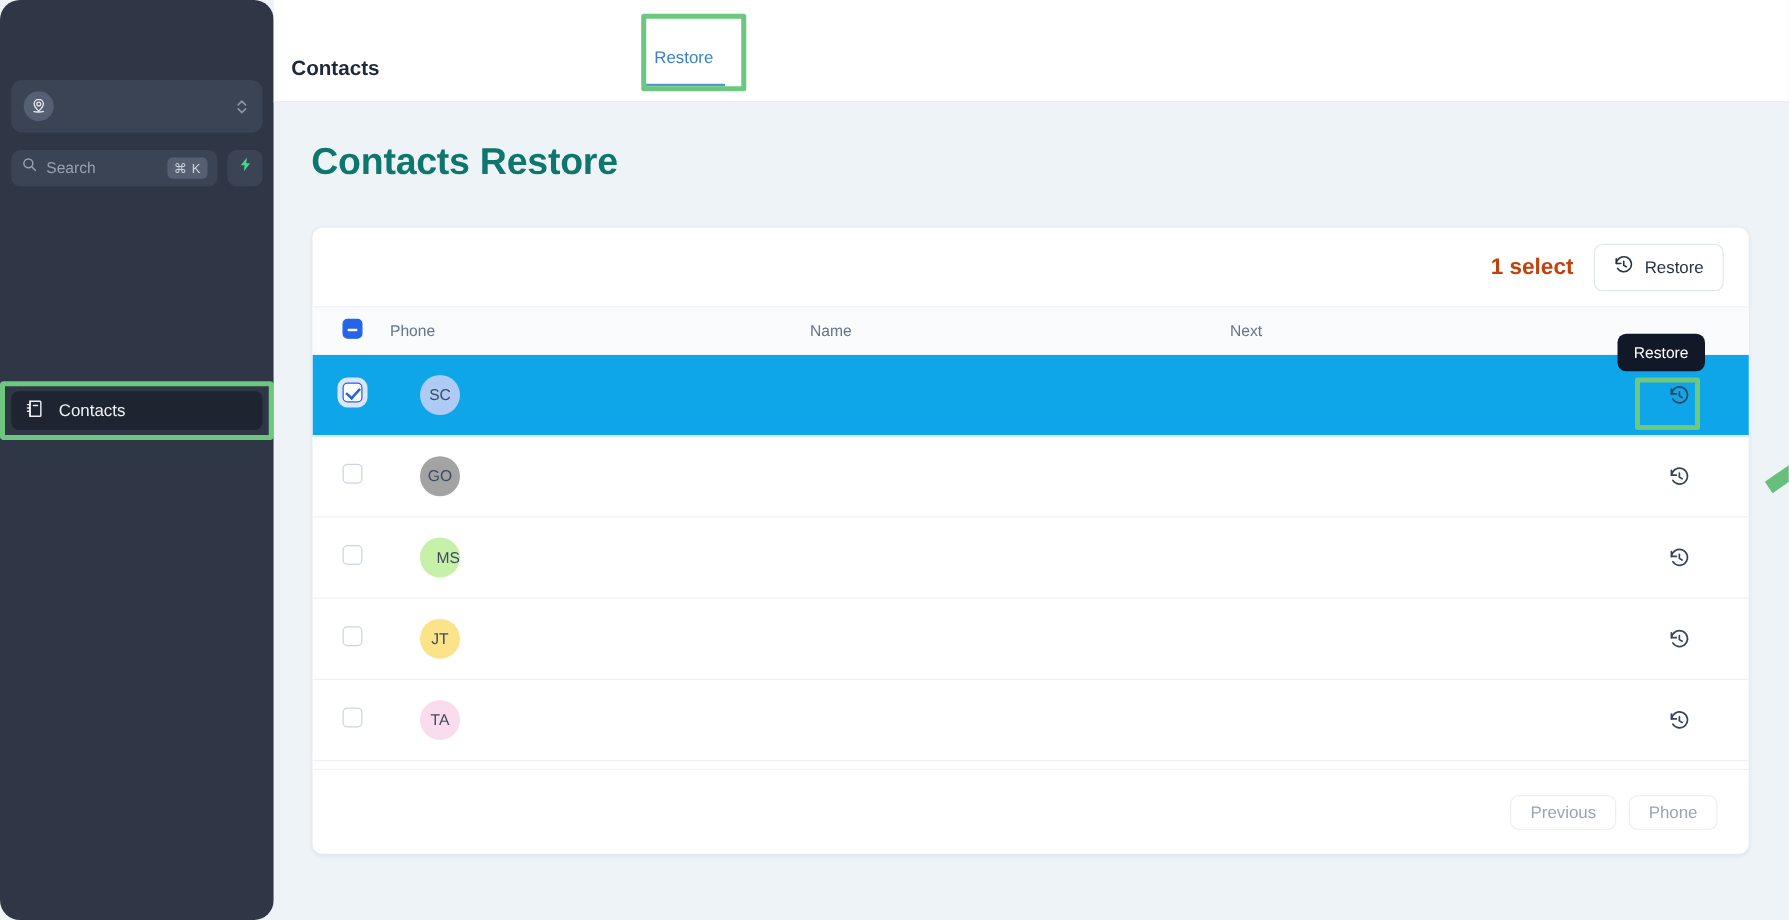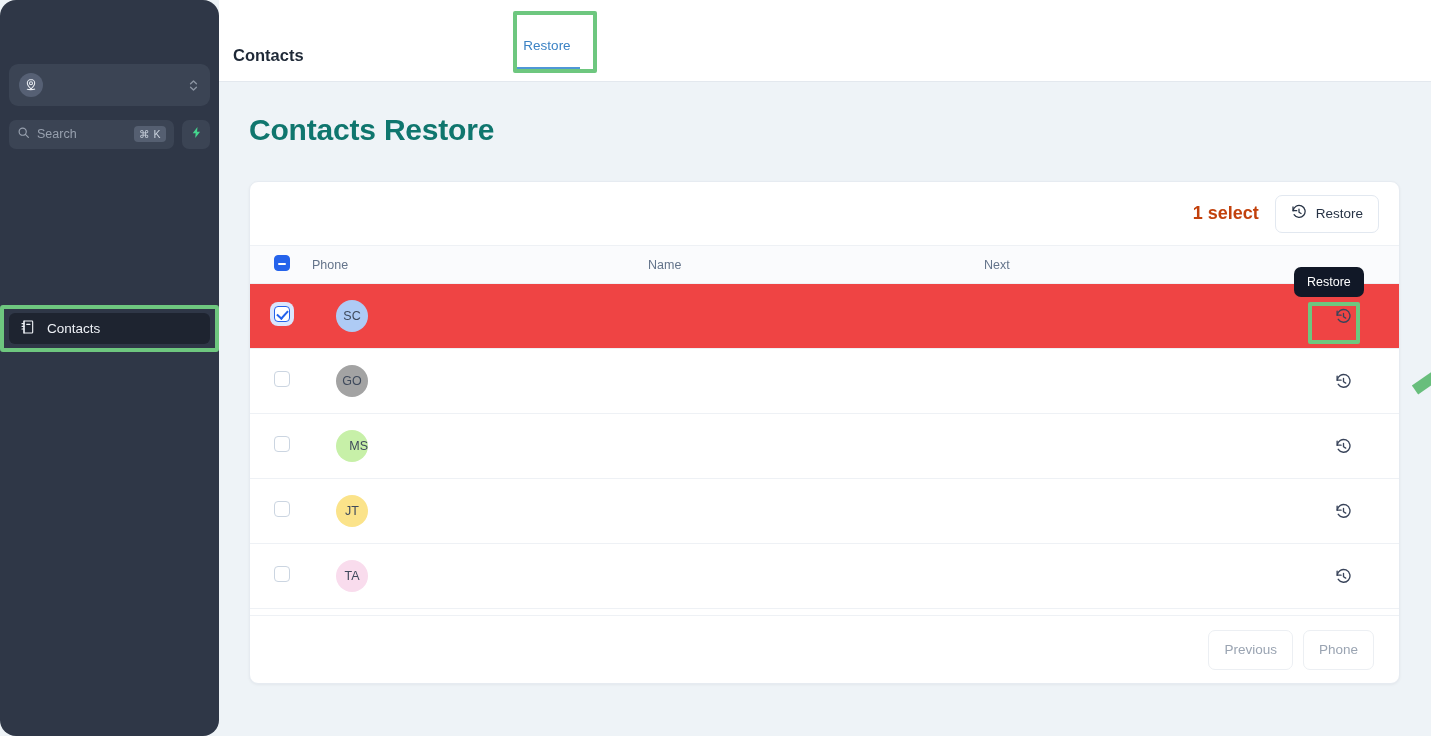--- a/index.html
+++ b/index.html
@@ -138,21 +138,21 @@
   .col-check { width: 62px; padding-left: 24px !important; }
   .col-name  { width: 336px; }
   .col-email { width: 336px; }
   .col-phone { width: 300px; }
   .col-act   { width: 117px; }
 
   tbody td {
     height: 65px; border-bottom: 1px solid #eef1f5;
     padding: 0; vertical-align: middle;
   }
-  tbody tr.selected td { background: #ef4444; margin-top: 34px; }
+  tbody tr.selected td { background: #0ea5e9; margin-top: 34px; }
   .cb {
     width: 16px; height: 16px; border-radius: 4px;
     border: 1px solid #cbd5e1; background: #fff;
     display: inline-block; position: relative;
   }
   .cb.checked { border-color: #2563eb; background: #fff; box-shadow: 0 0 0 4px #dbe6fd; }
   .cb.checked::after {
     content: ""; position: absolute; left: 4px; top: 1px;
     width: 5px; height: 9px; border: solid #2563eb;
     border-width: 0 2px 2px 0; transform: rotate(42deg);
@@ -174,21 +174,21 @@
     width: 28px; height: 28px; border-radius: 6px;
   }
 
   .card-footer {
     position: absolute; left: 0; bottom: 0; width: 100%; height: 68px;
     border-top: 1px solid #eef1f5;
     display: flex; align-items: center; justify-content: flex-end;
     gap: 10px; padding-right: 25px;
   }
   .pg-btn {
-    height: 40px; padding: 0 15px;
+    height: 28px; padding: 0 15px;
     border: 1px solid #eceff3; border-radius: 7px;
     background: #fff; color: #9aa4b2; font-size: 13.5px;
     display: flex; align-items: center;
   }
 
   
   .tooltip {
     position: absolute; left: 1294px; top: 267px;
     background: #111827; color: #fff;
     font-size: 12.5px; border-radius: 7px;

